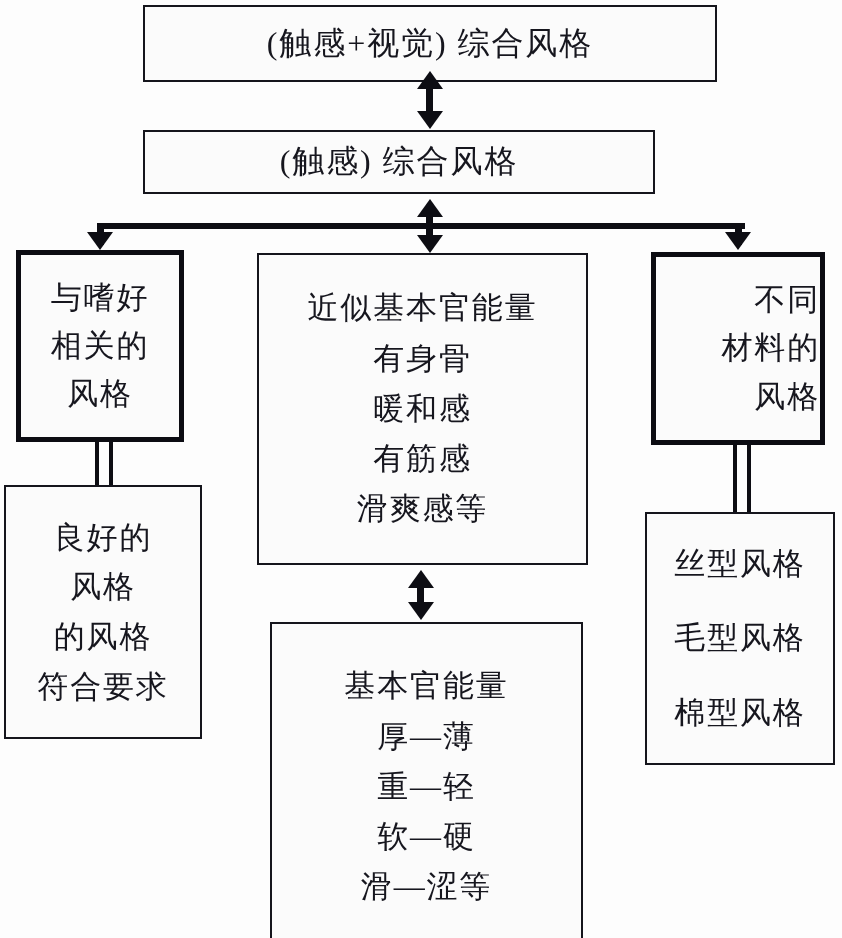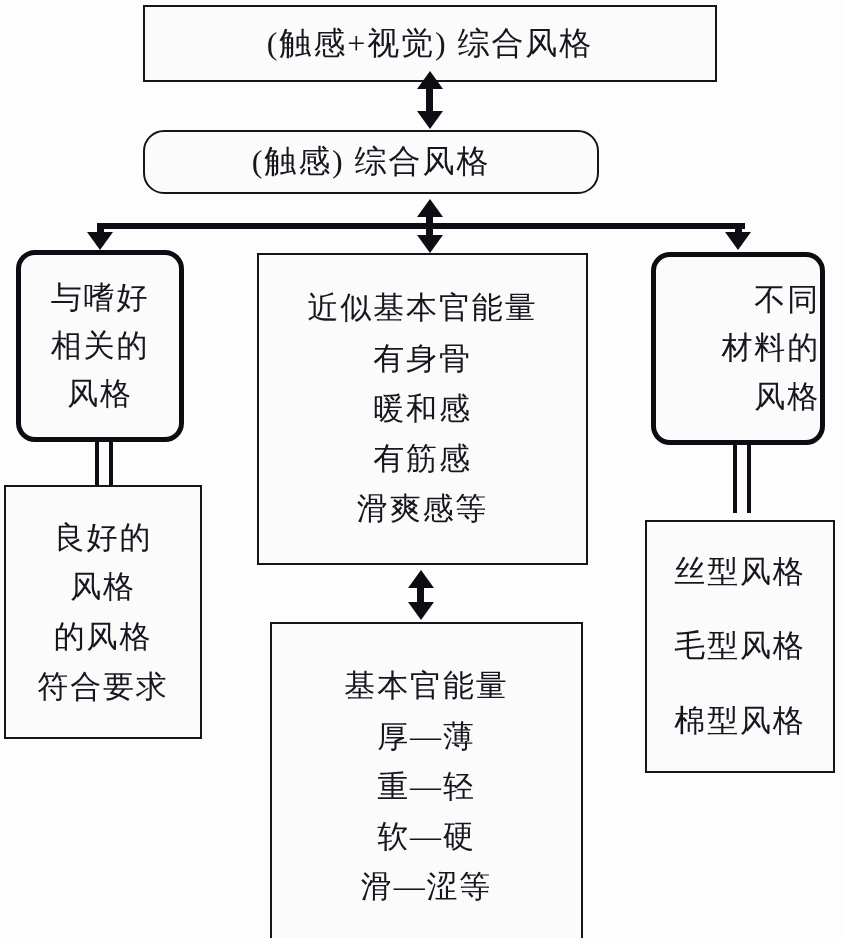--- a/index.html
+++ b/index.html
@@ -27,35 +27,33 @@
     flex-direction: column;
     align-items: center;
     justify-content: center;
     text-align: center;
     color: #16161e;
     letter-spacing: 0.06em;
   }
   .node.thick {
     border-width: 5px;
     border-color: #0c0c12;
-    border-radius: 19px;
   }
   .node .line {
     display: block;
     white-space: nowrap;
   }
   
   #node-combined-style {
     left: 143px; top: 5px; width: 574px; height: 77px;
     font-size: 32px;
   }
   #node-tactile-style {
-    left: 143px; top: 130px; width: 456px; height: 64px;
+    left: 143px; top: 130px; width: 512px; height: 64px;
     font-size: 32px;
-    border-radius: 21px;
   }
   #node-preference-style {
     left: 16px; top: 250px; width: 168px; height: 192px;
     font-size: 31px;
     line-height: 1.55;
   }
   #node-good-style {
     left: 4px; top: 485px; width: 198px; height: 254px;
     font-size: 31px;
     line-height: 1.6;
@@ -74,21 +72,20 @@
     left: 651px; top: 252px; width: 174px; height: 193px;
     font-size: 31px;
     line-height: 1.55;
     align-items: flex-end;
   }
   #node-fiber-styles {
     left: 645px; top: 512px; width: 190px; height: 253px;
     font-size: 31px;
     line-height: 1.62;
     justify-content: space-evenly;
-    margin-top: 8px;
   }
   
   .conn {
     position: absolute;
     background: #0d0d13;
   }
   .conn-v { width: 7px; }
   .conn-h { height: 6px; }
   .arrow-head {
     position: absolute;

